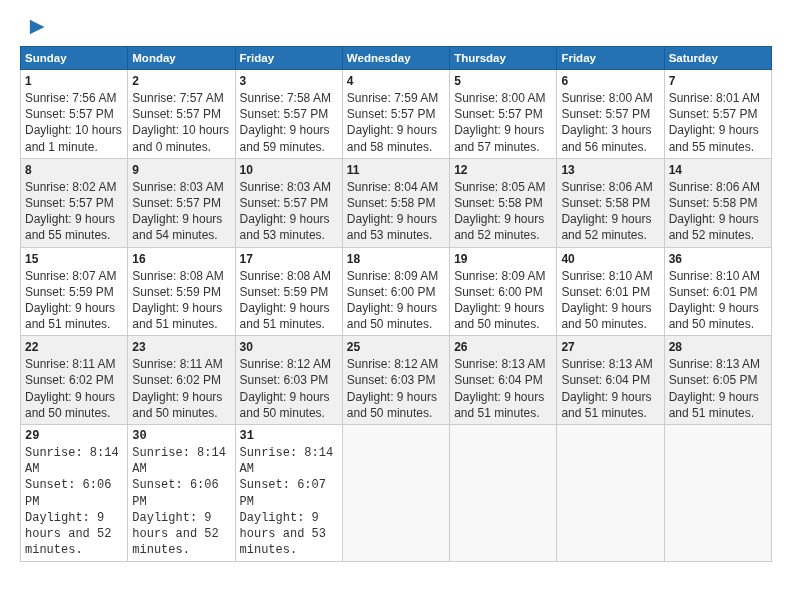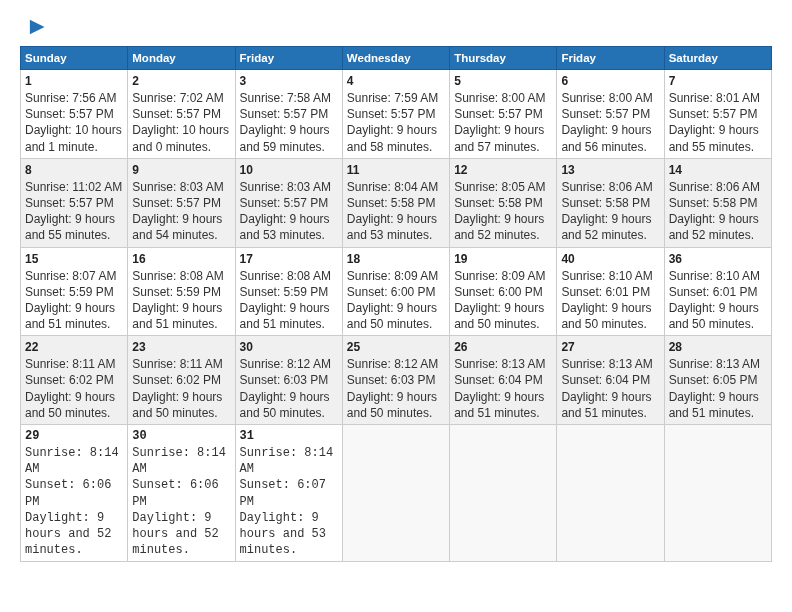--- a/index.html
+++ b/index.html
@@ -140,21 +140,21 @@
         <span class="day-number">1</span>
         <div class="day-info">
           <span>Sunrise: 7:56 AM</span><br>
           <span>Sunset: 5:57 PM</span><br>
           <span>Daylight: 10 hours and 1 minute.</span>
         </div>
       </td>
           <td>
         <span class="day-number">2</span>
         <div class="day-info">
-          <span>Sunrise: 7:02 AM</span><br>
+          <span>Sunrise: 7:57 AM</span><br>
           <span>Sunset: 5:57 PM</span><br>
           <span>Daylight: 10 hours and 0 minutes.</span>
         </div>
       </td>
           <td>
         <span class="day-number">3</span>
         <div class="day-info">
           <span>Sunrise: 7:58 AM</span><br>
           <span>Sunset: 5:57 PM</span><br>
           <span>Daylight: 9 hours and 59 minutes.</span>
@@ -174,37 +174,37 @@
           <span>Sunrise: 8:00 AM</span><br>
           <span>Sunset: 5:57 PM</span><br>
           <span>Daylight: 9 hours and 57 minutes.</span>
         </div>
       </td>
           <td>
         <span class="day-number">6</span>
         <div class="day-info">
           <span>Sunrise: 8:00 AM</span><br>
           <span>Sunset: 5:57 PM</span><br>
-          <span>Daylight: 9 hours and 56 minutes.</span>
+          <span>Daylight: 3 hours and 56 minutes.</span>
         </div>
       </td>
           <td>
         <span class="day-number">7</span>
         <div class="day-info">
           <span>Sunrise: 8:01 AM</span><br>
           <span>Sunset: 5:57 PM</span><br>
           <span>Daylight: 9 hours and 55 minutes.</span>
         </div>
       </td>
         </tr>
         <tr>
           <td>
         <span class="day-number">8</span>
         <div class="day-info">
-          <span>Sunrise: 11:02 AM</span><br>
+          <span>Sunrise: 8:02 AM</span><br>
           <span>Sunset: 5:57 PM</span><br>
           <span>Daylight: 9 hours and 55 minutes.</span>
         </div>
       </td>
           <td>
         <span class="day-number">9</span>
         <div class="day-info">
           <span>Sunrise: 8:03 AM</span><br>
           <span>Sunset: 5:57 PM</span><br>
           <span>Daylight: 9 hours and 54 minutes.</span>

